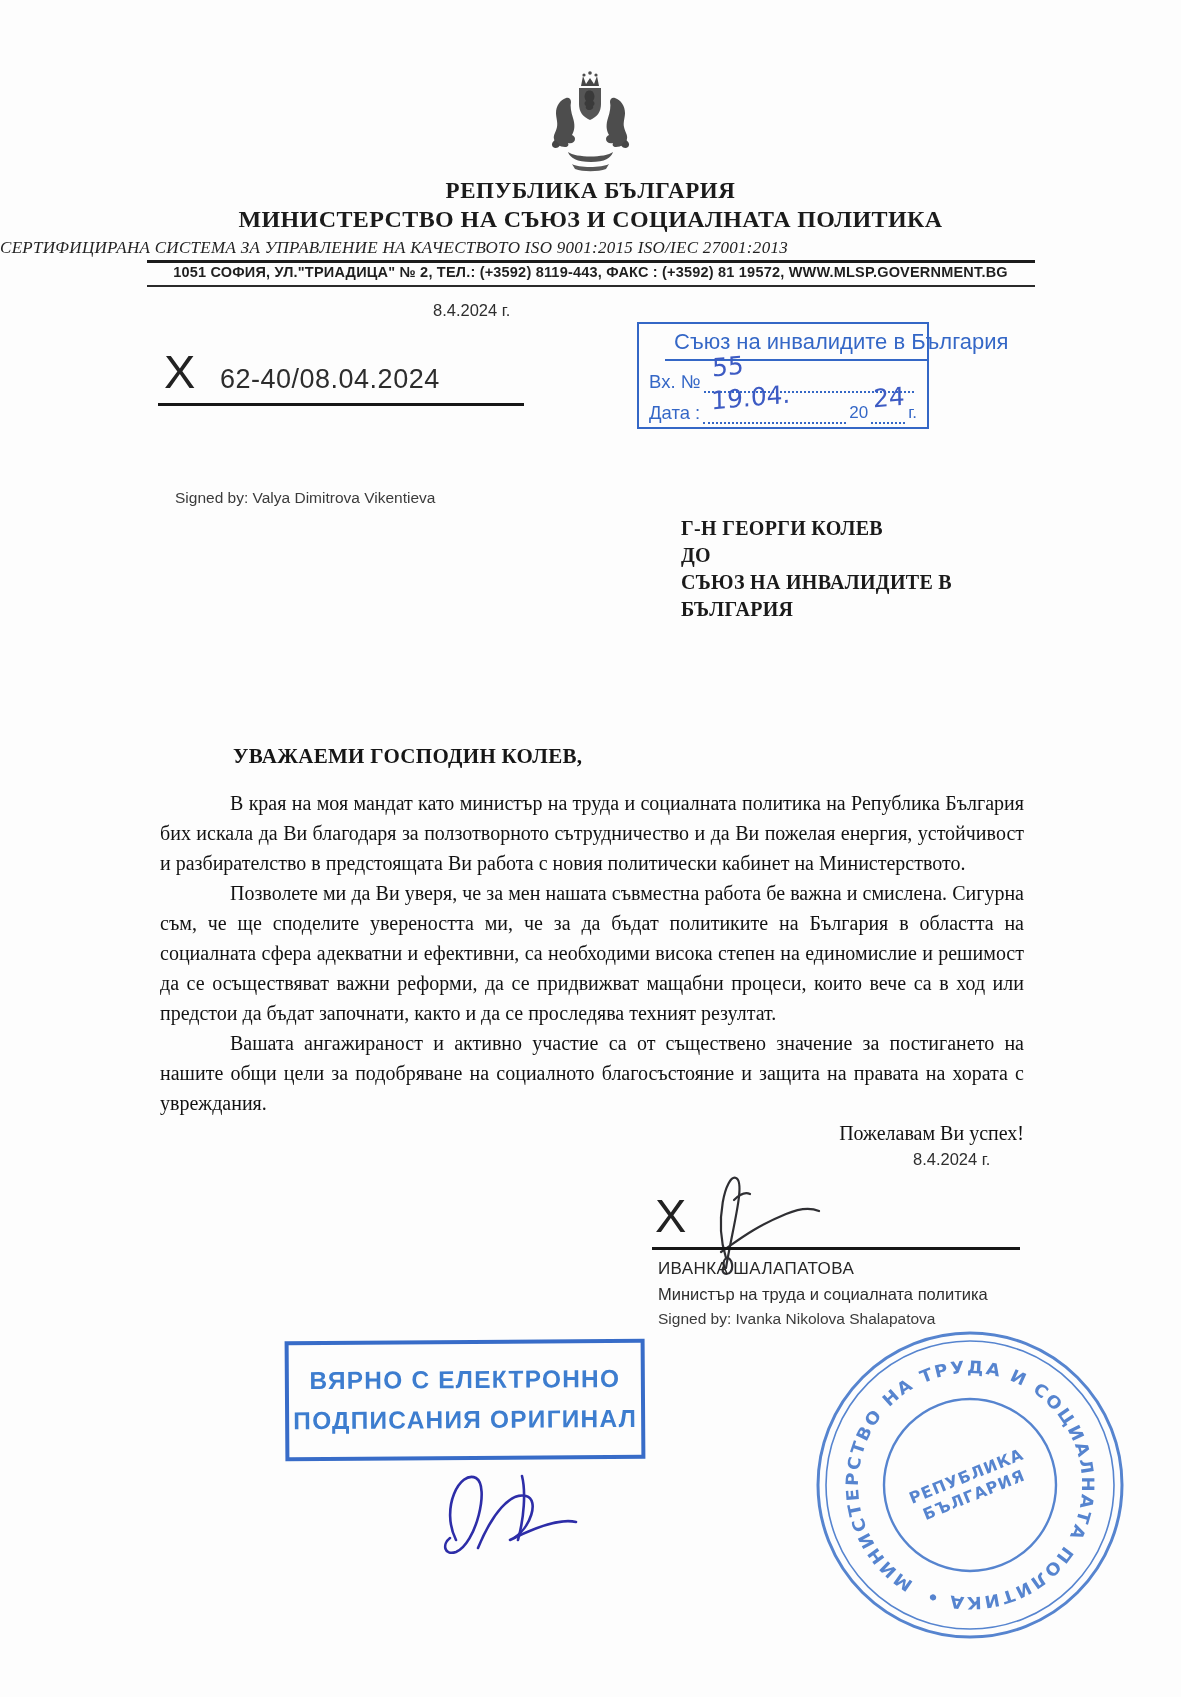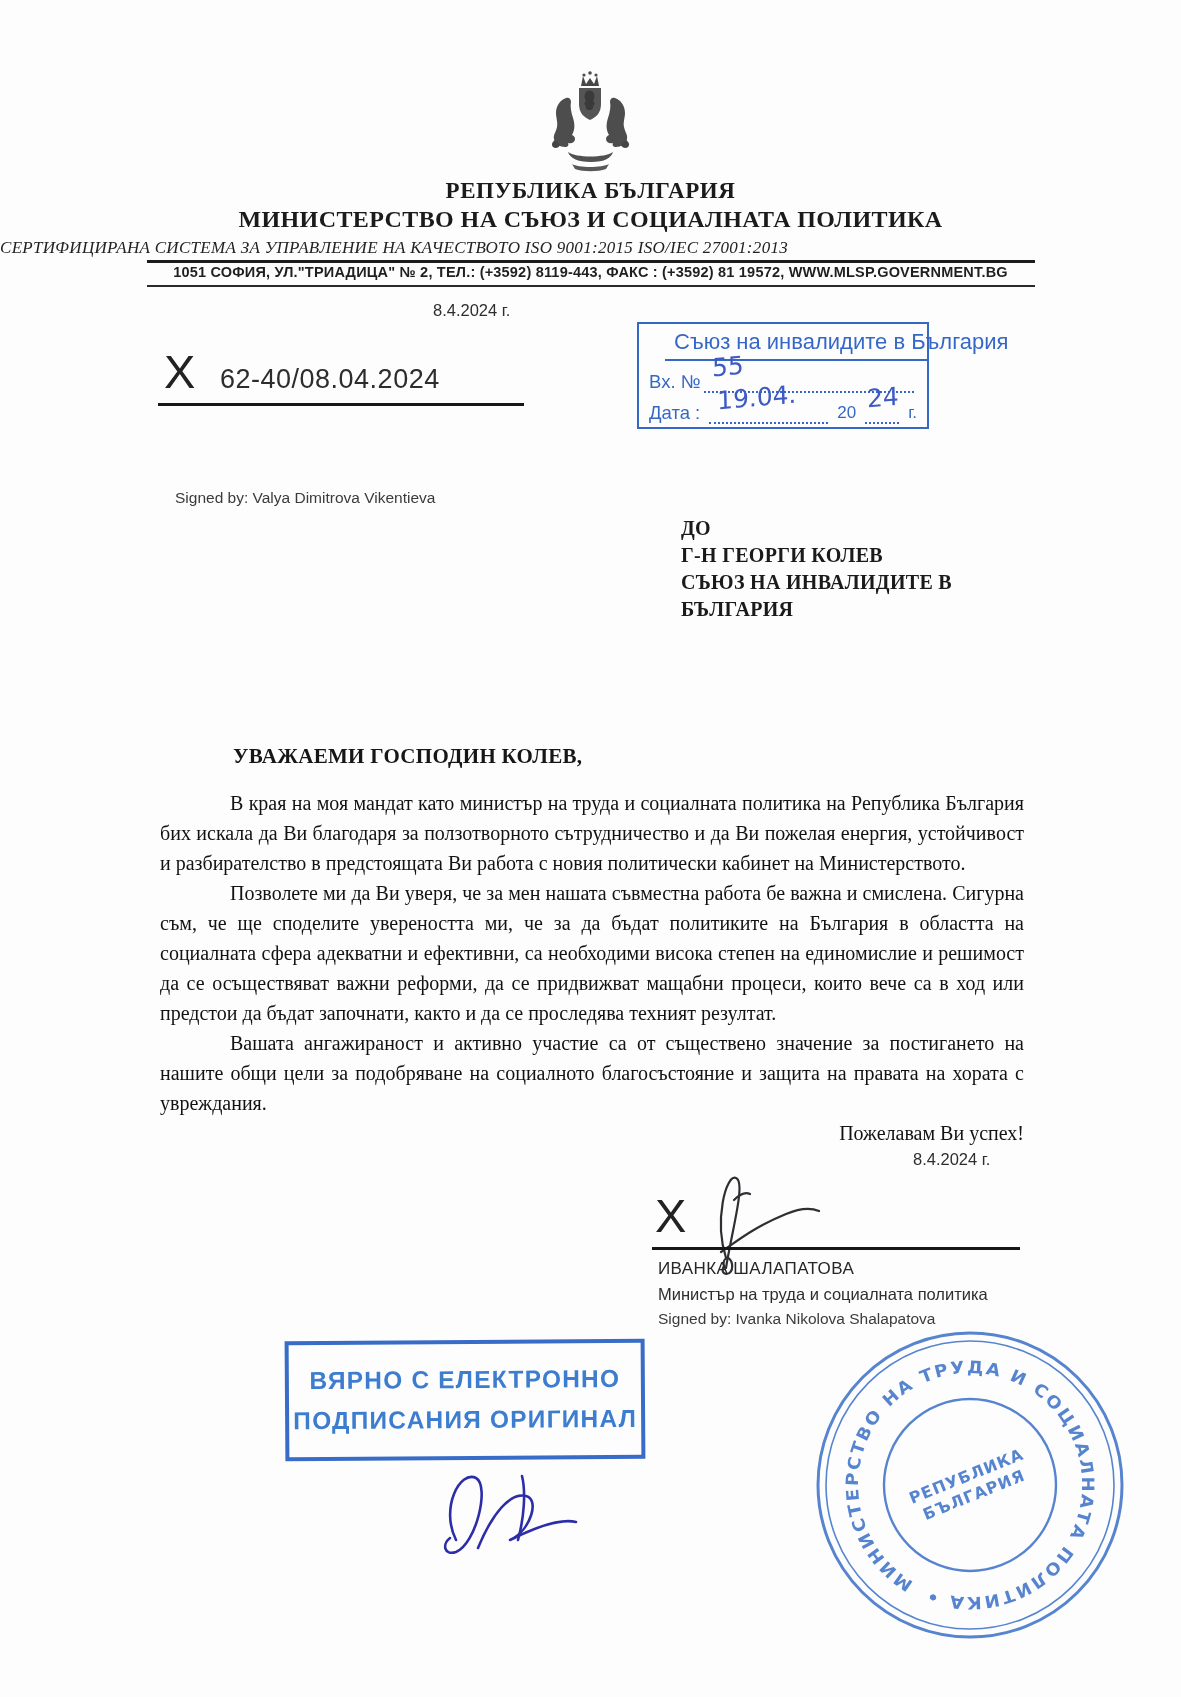--- a/index.html
+++ b/index.html
@@ -32,21 +32,21 @@
   .signed-top{position:absolute;left:175px;top:489px;font-family:"Liberation Sans",sans-serif;
     font-size:15.5px;color:#3b3b3b;}
   
   .stampbox{position:absolute;left:637px;top:322px;width:288px;height:103px;
     border:2.5px solid #2a5fc4;color:#2a5fc4;font-family:"Liberation Sans",sans-serif;
     opacity:.95;}
   .stampbox .org{display:block;padding:5px 8px 4px 9px;border-bottom:2.5px solid #2a5fc4;
     font-size:22px;white-space:nowrap;margin-left:26px;}
   .srow{display:flex;padding:0 10px;position:relative;}
   .srow.r1{margin-top:10px;height:26px;}
-  .srow.r2{margin-top:5px;height:26px;gap:6px;}
+  .srow.r2{margin-top:5px;height:26px;}
   .slabel{font-size:18.5px;line-height:22px;white-space:nowrap;}
   .leader{flex:1;border-bottom:2.5px dotted #2a5fc4;height:20px;position:relative;margin:0 3px;}
   .leader.short{flex:0 0 34px;}
   .hw{font-family:"DejaVu Sans",sans-serif;color:#3353c0;font-size:25px;line-height:20px;
     transform:rotate(-5deg) skewX(-4deg);display:inline-block;font-weight:500;}
   .hw.pos{position:absolute;top:-14px;left:8px;}
   .yr{font-size:17px;line-height:22px;}
   
   .recipient{position:absolute;left:681px;top:515px;font-size:20px;font-weight:700;
     line-height:27px;color:#1a1a1a;letter-spacing:.3px;}
@@ -132,22 +132,22 @@
       </span>
       <span class="slabel yr">20</span>
       <span class="leader short">
         <span class="hw pos" style="left:2px">24</span>
       </span>
       <span class="slabel yr">г.</span>
     </div>
   </div>
 
   <div class="recipient">
+    <div>Г-Н ГЕОРГИ КОЛЕВ</div>
     <div>ДО</div>
-    <div>Г-Н ГЕОРГИ КОЛЕВ</div>
     <div>СЪЮЗ НА ИНВАЛИДИТЕ В</div>
     <div>БЪЛГАРИЯ</div>
   </div>
 
   <div class="salutation">УВАЖАЕМИ ГОСПОДИН КОЛЕВ,</div>
   <div class="bodytext">
     <p>В края на моя мандат като министър на труда и социалната политика на Република България бих искала да Ви благодаря за ползотворното сътрудничество и да Ви пожелая енергия, устойчивост и разбирателство в предстоящата Ви работа с новия политически кабинет на Министерството.</p>
     <p>Позволете ми да Ви уверя, че за мен нашата съвместна работа бе важна и смислена. Сигурна съм, че ще споделите увереността ми, че за да бъдат политиките на България в областта на социалната сфера адекватни и ефективни, са необходими висока степен на единомислие и решимост да се осъществяват важни реформи, да се придвижват мащабни процеси, които вече са в ход или предстои да бъдат започнати, както и да се проследява техният резултат.</p>
     <p>Вашата ангажираност и активно участие са от съществено значение за постигането на нашите общи цели за подобряване на социалното благосъстояние и защита на правата на хората с увреждания.</p>
     <p class="nojust">Пожелавам Ви успех!</p>

